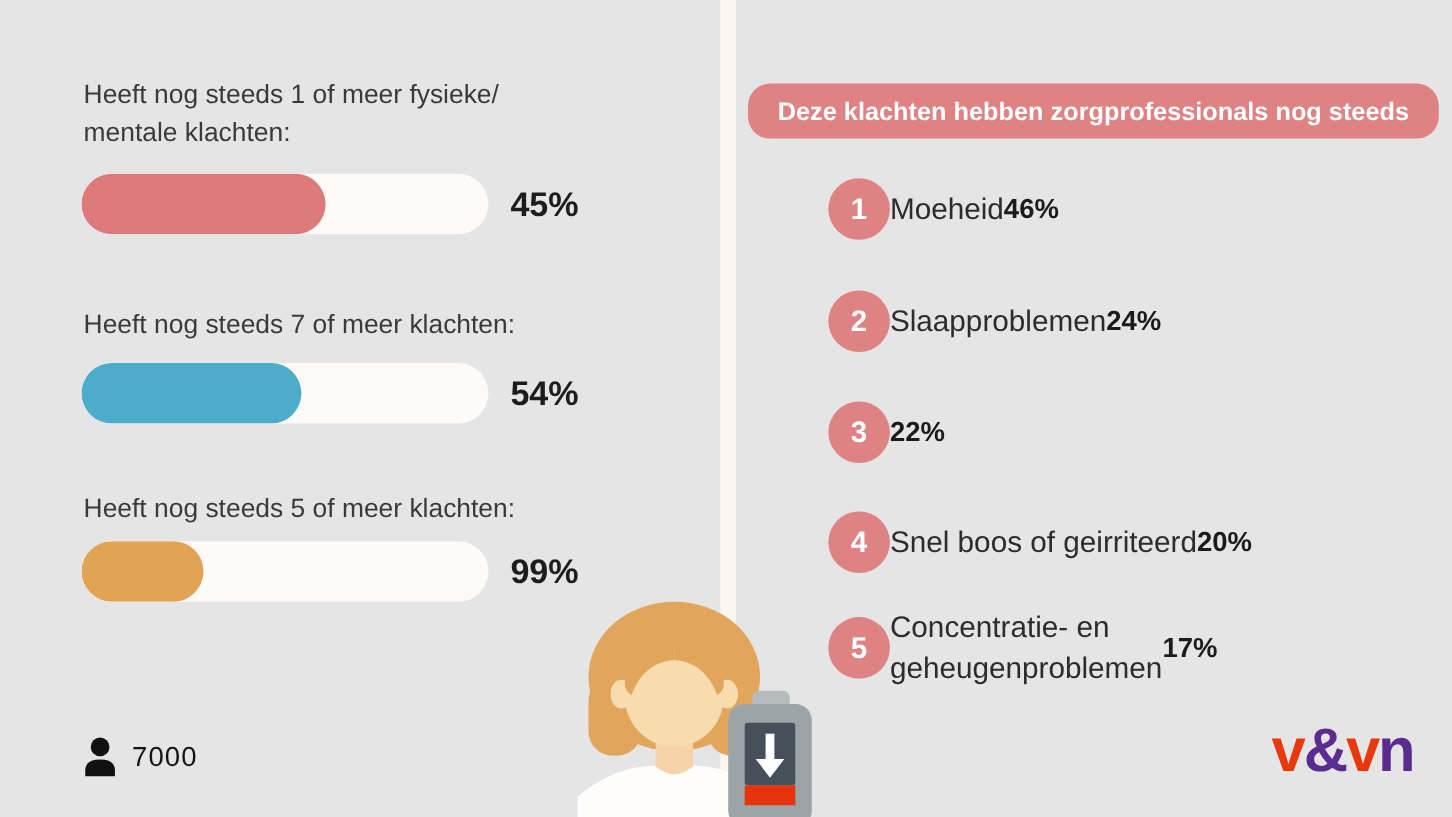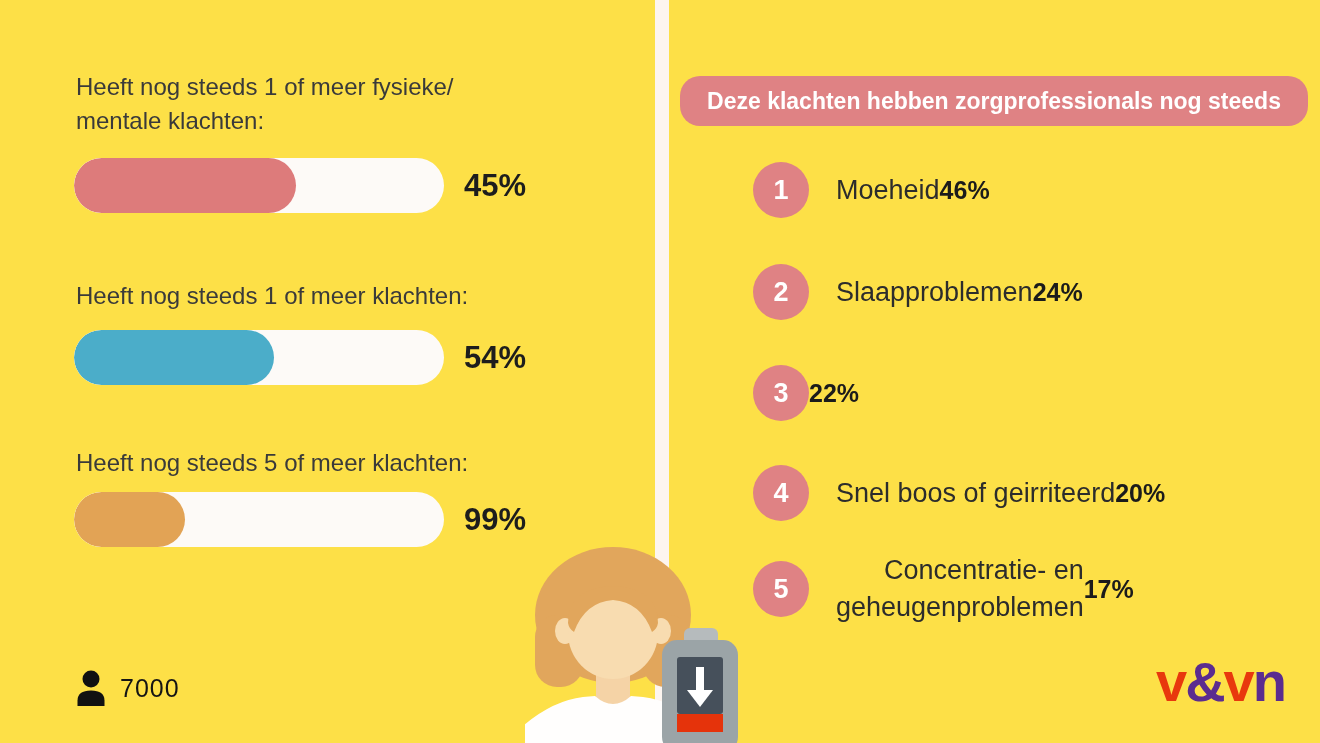--- a/index.html
+++ b/index.html
@@ -1,20 +1,20 @@
 <!DOCTYPE html>
 <html><head>
 <meta charset="utf-8">
 <style>
   html, body { margin: 0; padding: 0; background: #ffffff; }
   .canvas {
     position: relative;
     width: 1320px;
     height: 743px;
-    background: #fde047;
+    background: #e5e5e5;
     overflow: hidden;
     font-family: "Liberation Sans", sans-serif;
   }
   .divider {
     position: absolute;
     left: 655px; top: 0;
     width: 14px; height: 100%;
     background: #fdf5ef;
     z-index: 1;
   }
@@ -91,26 +91,24 @@
     border-radius: 50%;
     color: #ffffff;
     font-size: 27px;
     font-weight: 700;
     display: flex;
     align-items: center;
     justify-content: center;
     flex: 0 0 auto;
   }
   .item-label {
-    margin-left: 27px;
     font-size: 27px;
     line-height: 37px;
     color: #2c2c2c;
     white-space: pre-line;
-    text-align: right;
   }
   .item-pct {
     font-size: 25px;
     font-weight: 700;
     color: #1b1b1b;
   }
   
   .woman-svg {
     position: absolute;
     left: 525px; top: 535px;
@@ -140,21 +138,21 @@
 
   <div class="stat-label" style="top:70px">Heeft nog steeds 1 of meer fysieke/
 mentale klachten:</div>
   <div class="bar-row" style="top:158px">
     <div class="bar-track" style="background-color: rgb(253, 250, 247);">
       <div class="bar-fill" style="width: 60%; background-color: rgb(221, 123, 123);"></div>
     </div>
     <div class="bar-pct">45%</div>
   </div>
 
-  <div class="stat-label" style="top:279px">Heeft nog steeds 1 of meer klachten:</div>
+  <div class="stat-label" style="top:279px">Heeft nog steeds 7 of meer klachten:</div>
   <div class="bar-row" style="top:330px">
     <div class="bar-track" style="background-color: rgb(253, 250, 247);">
       <div class="bar-fill" style="width: 54%; background-color: rgb(75, 173, 201);"></div>
     </div>
     <div class="bar-pct">54%</div>
   </div>
 
   <div class="stat-label" style="top:446px">Heeft nog steeds 5 of meer klachten:</div>
   <div class="bar-row" style="top:492px">
     <div class="bar-track" style="background-color: rgb(253, 250, 247);">

